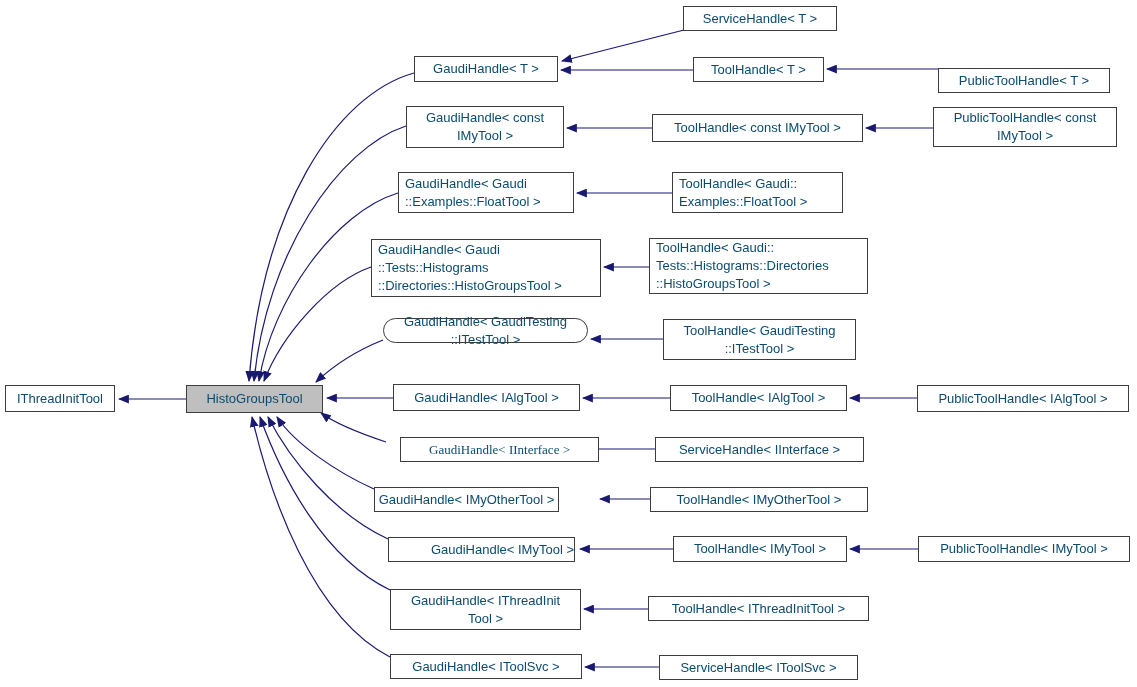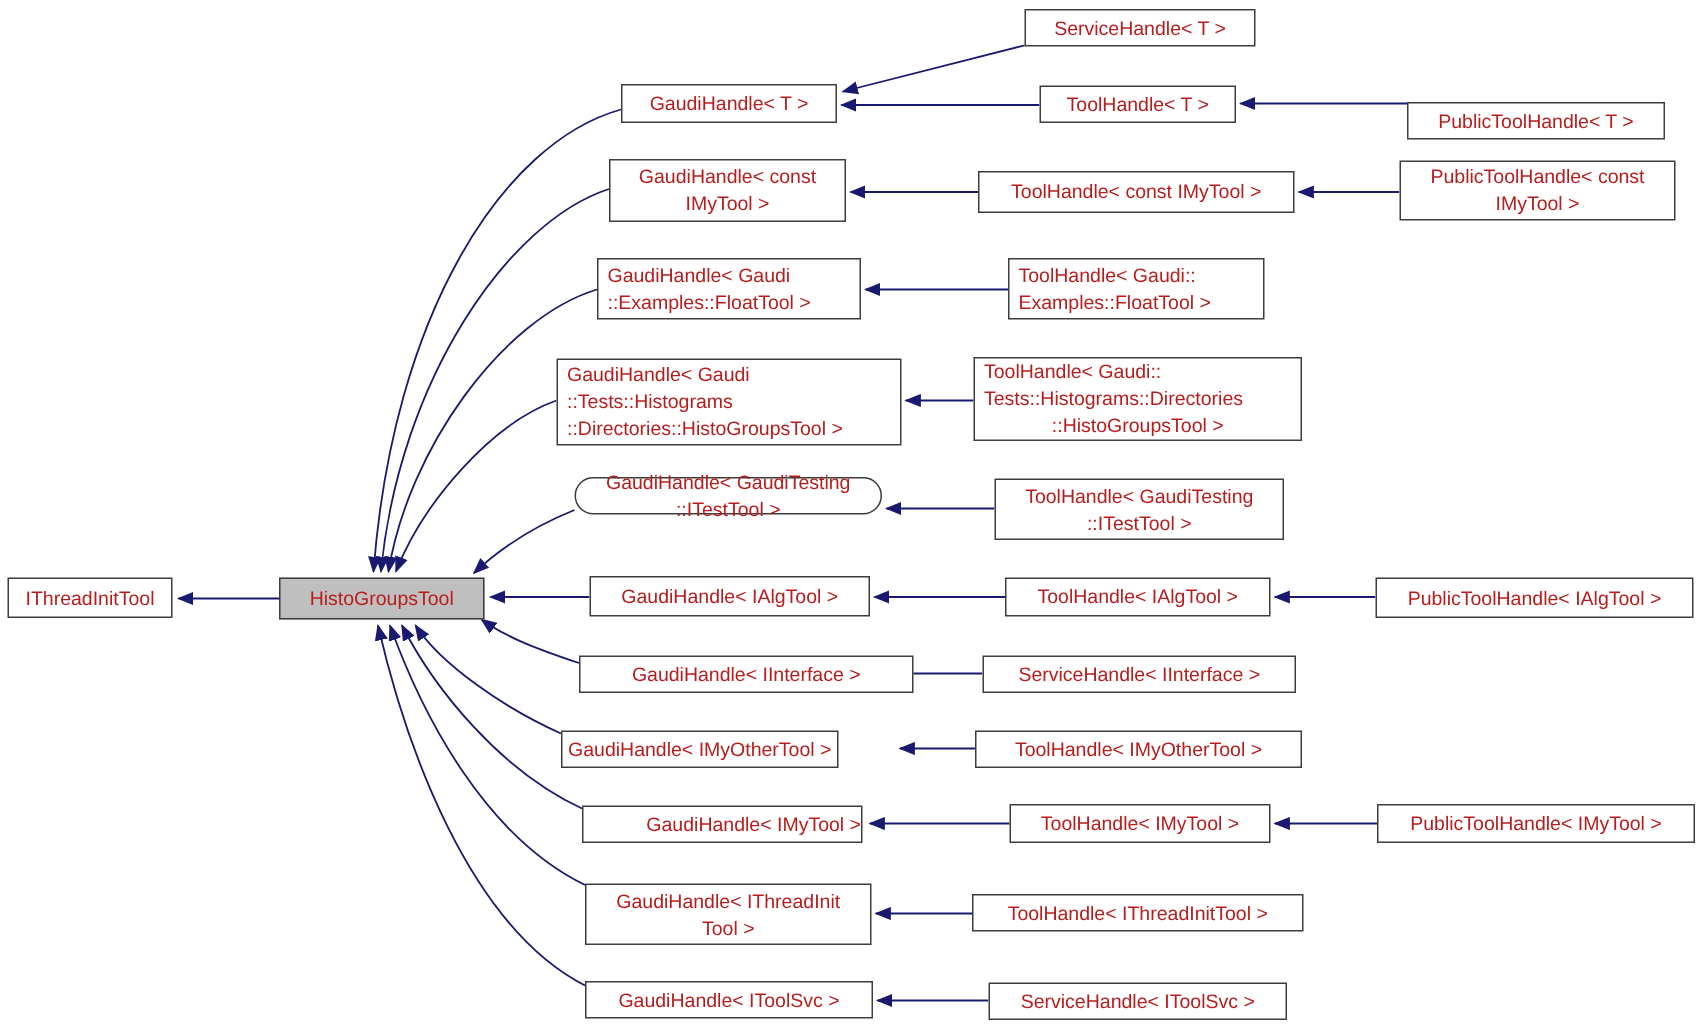--- a/index.html
+++ b/index.html
@@ -13,38 +13,38 @@
   }
   #edges {
     position: absolute;
     left: 0; top: 0;
   }
   .node {
     position: absolute;
     box-sizing: border-box;
     background: #ffffff;
     border: 1.4px solid #3d3d3d;
-    color: #b91c1c;
+    color: #0c4a6e;
     font-size: 13px;
     line-height: 18px;
     display: flex;
     flex-direction: column;
     justify-content: center;
     align-items: center;
     text-align: center;
     white-space: nowrap;
     cursor: pointer;
   }
   .node .line { width: 100%; }
   .node.align-left {
     align-items: flex-start;
     text-align: left;
     padding: 0 6px;
   }
-  .node.align-left .line.center-line { text-align: center; }
+  .node.align-left .line.center-line { }
   .node.highlight { background: #bfbfbf; cursor: default; }
 </style>
 </head>
 <body>
 
 <div id="graph">
 
   <svg id="edges" width="1137" height="687" viewBox="0 0 1137 687">
     <defs>
       <marker id="arrow" viewBox="0 0 10 8" markerWidth="11" markerHeight="9" refX="9" refY="4" orient="auto" markerUnits="userSpaceOnUse">
@@ -116,21 +116,21 @@
 
   <div class="node" style="left:383px; top:318px; width:205px; height:25px;border-radius:21px;">
     <span class="line">GaudiHandle&lt; GaudiTesting</span>
     <span class="line">::ITestTool &gt;</span>
   </div>
 
   <div class="node" style="left:393px; top:384px; width:187px; height:27px;">
     <span class="line">GaudiHandle&lt; IAlgTool &gt;</span>
   </div>
 
-  <div class="node" style="left:386px; top:437px; width:223px; height:25px;">
+  <div class="node" style="left:400px; top:437px; width:199px; height:25px;font-family:Liberation Serif, serif;">
     <span class="line">GaudiHandle&lt; IInterface &gt;</span>
   </div>
 
   <div class="node" style="left:374px; top:487px; width:185px; height:25px;">
     <span class="line">GaudiHandle&lt; IMyOtherTool &gt;</span>
   </div>
 
   <div class="node" style="left:388px; top:537px; width:187px; height:25px;text-align:right;">
     <span class="line">GaudiHandle&lt; IMyTool &gt;</span>
   </div>

